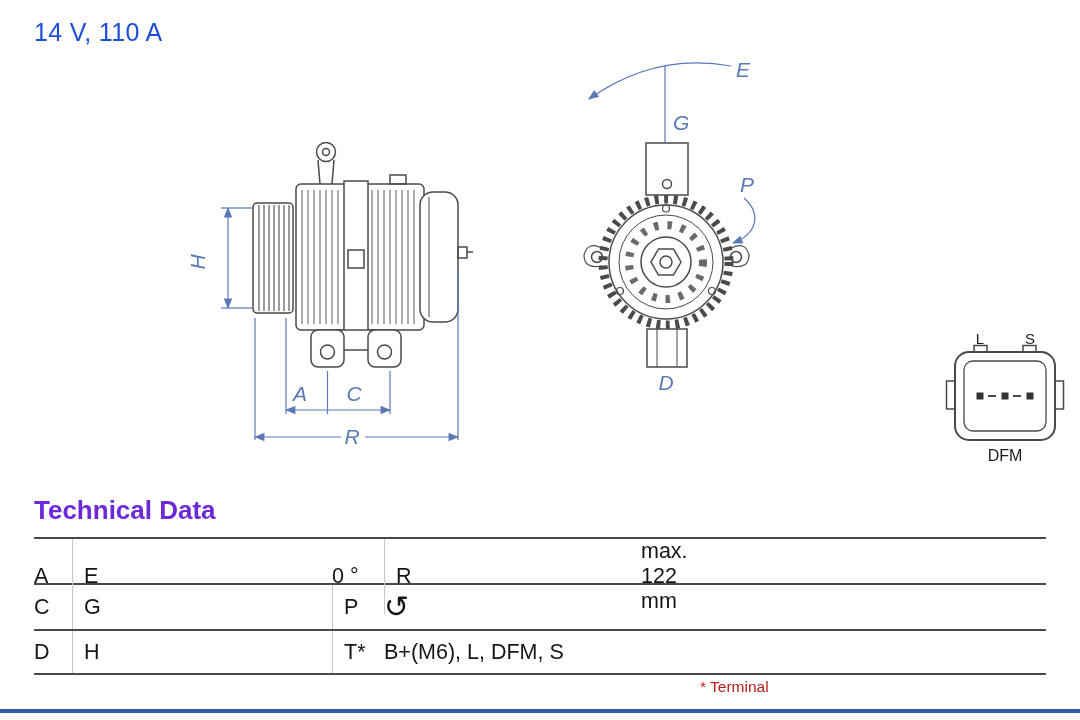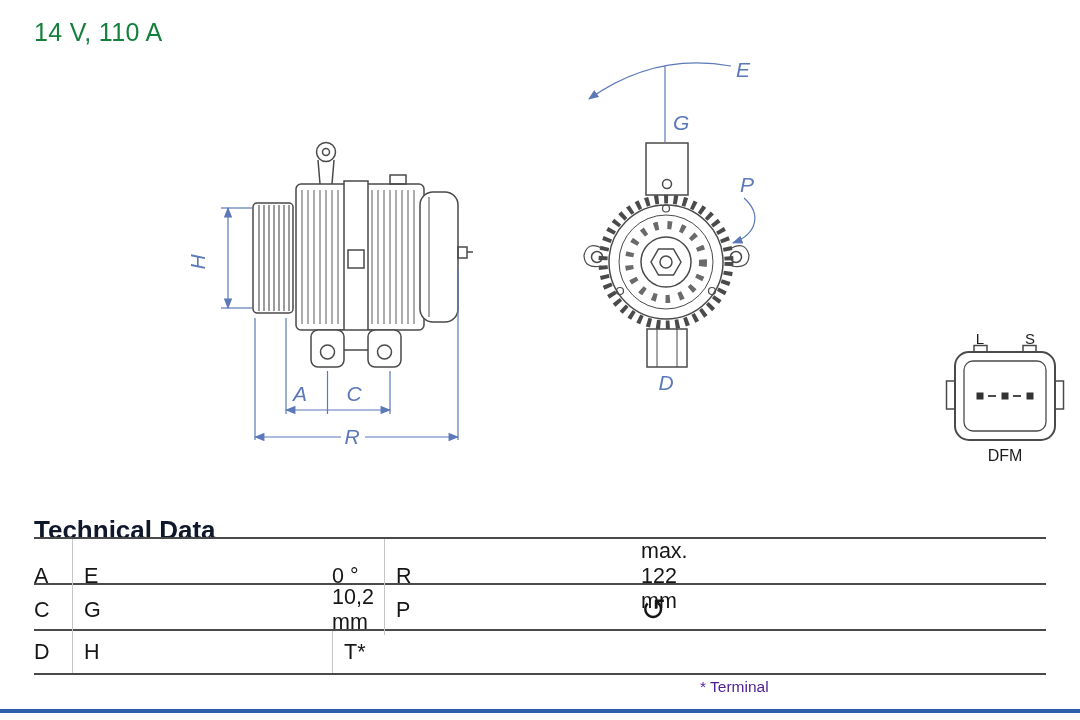--- a/index.html
+++ b/index.html
@@ -1,36 +1,36 @@
 <!DOCTYPE html>
 <html><head>
 <meta charset="utf-8">
 <style>
   * { margin:0; padding:0; box-sizing:border-box; }
   html,body { width:1080px; height:720px; background:#ffffff; font-family:"Liberation Sans", sans-serif; color:#161616; }
   .page { position:relative; width:1080px; height:720px; background:#fff; overflow:hidden; }
 
-  .rating { position:absolute; left:34px; top:18px; font-size:25px; color:#15803d; letter-spacing:0.3px; }
+  .rating { position:absolute; left:34px; top:18px; font-size:25px; color:#1d4ed8; letter-spacing:0.3px; }
 
   .drawing { position:absolute; left:0; top:0; }
 
   .dimtext text { fill:#5b78b8; font-size:21px; font-style:italic; font-family:"Liberation Sans", sans-serif; }
   .pintext { fill:#1c1c1c; font-size:15px; font-family:"Liberation Sans", sans-serif; }
   .captext { fill:#1c1c1c; font-size:16px; font-family:"Liberation Sans", sans-serif; }
 
-  .section-title { position:absolute; left:34px; top:515px; font-size:26px; font-weight:bold; color:#0f172a;text-align:right; }
+  .section-title { position:absolute; left:34px; top:495px; font-size:26px; font-weight:bold; color:#6d28d9;text-align:right; }
 
   .tech-table { position:absolute; left:34px; top:537px; width:1012px; font-size:21.5px; color:#161616; }
   .t-row { display:grid; grid-template-columns:38px 260px 52px 257px 48px 357px; height:46px; border-top:2px solid #4a4a4a; }
   .t-row.last { border-bottom:2px solid #4a4a4a; }
   .cell { height:100%; display:flex; align-items:center; }
   .vsep { border-left:1px solid #c6c6c6; padding-left:11px; }
   .rot-icon { font-size:30px; line-height:1; color:#161616; }
 
-  .footnote { position:absolute; left:700px; top:678px; font-size:15.5px; color:#4c1d95; }
+  .footnote { position:absolute; left:700px; top:678px; font-size:15.5px; color:#b91c1c; }
   .accent-bar { position:absolute; left:0; top:709px; width:1080px; height:4px; background:#2e5ea9; }
 </style>
 </head>
 <body>
 
 <div class="page">
 
   <div class="rating">14 V, 110 A</div>
 
   <svg class="drawing" width="1080" height="500" viewBox="0 0 1080 500">
@@ -169,29 +169,29 @@
     <div class="t-row">
       <div class="cell">A</div>
       <div class="cell vsep">E</div>
       <div class="cell">0 °</div>
       <div class="cell vsep">R</div>
       <div class="cell">max. 122 mm</div>
     </div>
     <div class="t-row">
       <div class="cell">C</div>
       <div class="cell vsep">G</div>
-      <div class="cell">10,2 mm</div>
       <div class="cell vsep">P</div>
       <div class="cell">
         <span class="rot-icon">↺</span>
       </div>
     </div>
     <div class="t-row last">
       <div class="cell">D</div>
       <div class="cell vsep">H</div>
       <div class="cell vsep">T*</div>
+      <div class="cell">B+(M6), L, DFM, S</div>
     </div>
   </div>
 
   <div class="footnote">* Terminal</div>
 
   <div class="accent-bar"></div>
 </div>
 
 </body></html>

